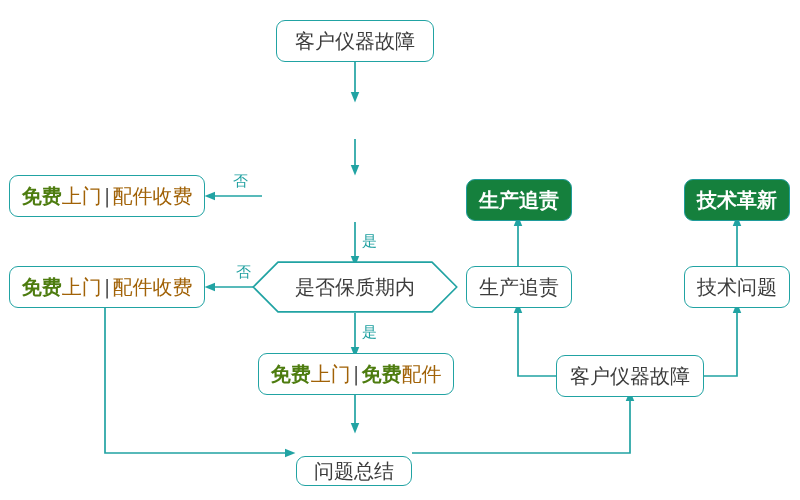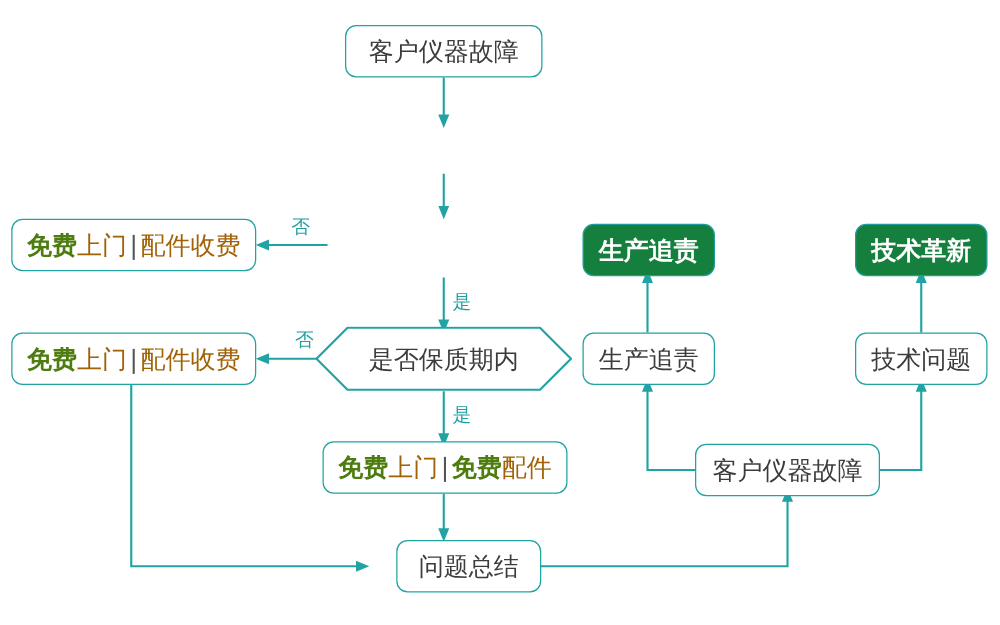--- a/index.html
+++ b/index.html
@@ -170,21 +170,21 @@
   </div>
 
   <div class="node node-box" style="left:684px; top:266px; width:106px; height:42px;">
     <span>技术问题</span>
   </div>
 
   <div class="node node-box" style="left:556px; top:355px; width:148px; height:42px;">
     <span>客户仪器故障</span>
   </div>
 
-  <div class="node node-box" style="left:296px; top:432px; width:116px; height:42px;margin-left:21px;">
+  <div class="node node-box" style="left:296px; top:456px; width:116px; height:30px;">
     <span>问题总结</span>
   </div>
 
   <div class="edge-label" style="left:231px; top:174px;">否</div>
   <div class="edge-label" style="left:360px; top:234px;">是</div>
   <div class="edge-label" style="left:234px; top:265px;">否</div>
   <div class="edge-label" style="left:360px; top:325px;">是</div>
 
 </div>
 

